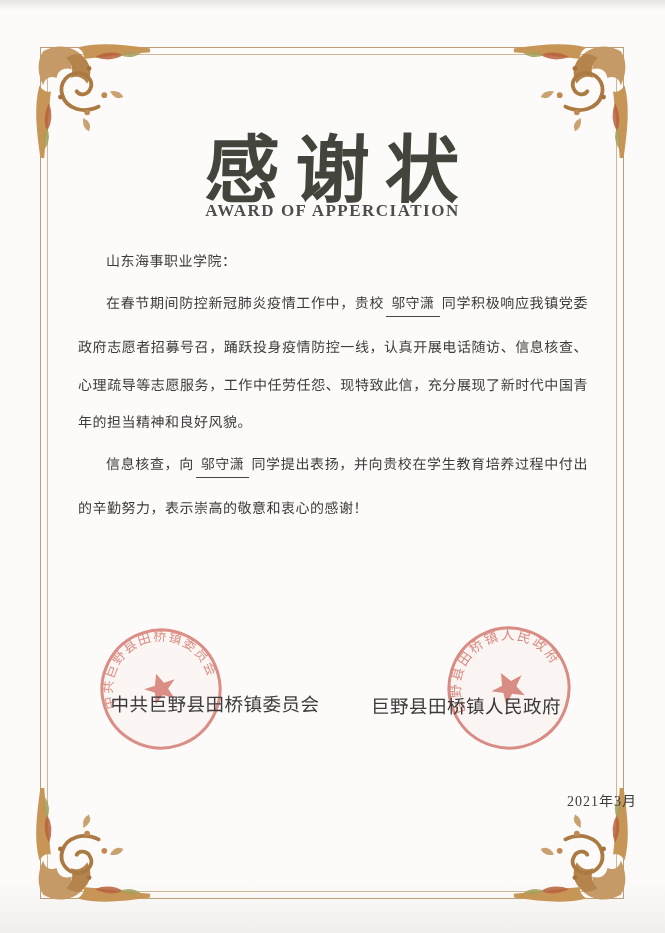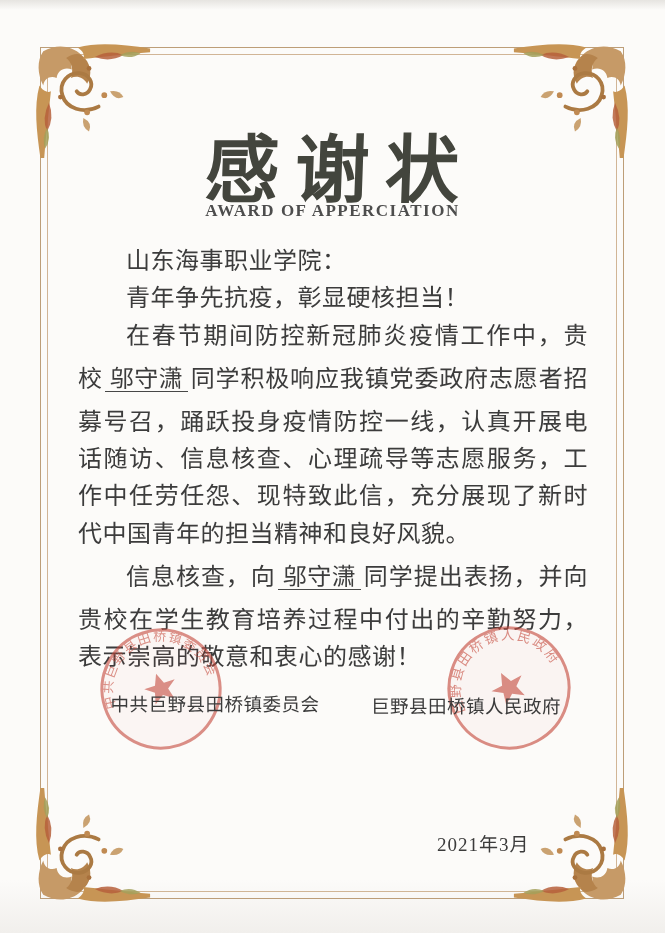--- a/index.html
+++ b/index.html
@@ -28,42 +28,42 @@
     font-size:74px;font-weight:bold;color:#43453d;
     letter-spacing:16px;text-indent:16px;transform:skewX(-2deg);
   }
   .title-en{
     position:absolute;left:0;top:201px;width:100%;text-align:center;
     font-size:17px;font-weight:bold;color:#4d4d4d;letter-spacing:1.5px;
   }
   
   .letter{
     position:absolute;left:78px;top:243px;width:510px;
-    font-size:24px;line-height:37.3px;color:#3c3c3c;
+    font-size:14px;line-height:37.3px;color:#3c3c3c;
     text-align:justify;letter-spacing:.5px;
   }
   .letter p{margin:0;text-indent:2em;}
   .student-name{
     border-bottom:1.6px solid #474747;padding:0 5px;margin:12px 2px;
     white-space:nowrap;text-indent:0;display:inline-block;line-height:24px;
   }
   
   .seal{position:absolute;filter:blur(.4px);}
   .seal-left{left:91px;top:619px;}
   .seal-right{left:437px;top:616px;}
   
   .sig{
     position:absolute;font-size:18.5px;color:#3b3b3b;letter-spacing:.5px;
     text-align:center;z-index:3;
   }
   .sig-left{left:90px;top:690px;width:250px;}
   .sig-right{left:360px;top:692px;width:212px;}
   .date-line{
-    position:absolute;left:437px;top:790px;width:200px;text-align:left;
-    font-size:19px;color:#3b3b3b;z-index:3;letter-spacing:1px;margin-top:39px;
+    position:absolute;left:437px;top:790px;width:200px;text-align:right;
+    font-size:14px;color:#3b3b3b;z-index:3;letter-spacing:1px;
   }
 </style>
 </head>
 <body>
 
 <div class="page">
 
   <svg width="0" height="0" style="position:absolute">
     <defs>
       <symbol id="flourish" viewBox="0 0 130 130">
@@ -99,21 +99,20 @@
     </svg>
   <svg class="corner br" viewBox="0 0 130 130">
       <use href="#flourish"></use>
     </svg>
 
   <div class="title-cn">感谢状</div>
   <div class="title-en">AWARD OF APPERCIATION</div>
 
   <div class="letter">
     <p>山东海事职业学院：</p>
-    <p>青年争先抗疫，彰显硬核担当！</p>
     <p><span>在春节期间防控新冠肺炎疫情工作中，贵校</span><span class="student-name">邬守潇</span><span>同学积极响应我镇党委政府志愿者招募号召，踊跃投身疫情防控一线，认真开展电话随访、信息核查、心理疏导等志愿服务，工作中任劳任怨、现特致此信，充分展现了新时代中国青年的担当精神和良好风貌。</span></p>
     <p><span>信息核查，向</span><span class="student-name">邬守潇</span><span>同学提出表扬，并向贵校在学生教育培养过程中付出的辛勤努力，表示崇高的敬意和衷心的感谢！</span></p>
   </div>
 
   <svg class="seal seal-left" width="140" height="140" viewBox="-70 -70 140 140">
     <g transform="rotate(-18)" opacity="0.6">
       <circle r="59" fill="rgba(220,110,95,0.07)" stroke="#c4473a" stroke-width="3"></circle>
       <path id="sealArcL" d="M -34,35 A 48.5,48.5 0 1 1 34,35" fill="none"></path>
       <text font-size="13" fill="#c4473a" letter-spacing="1.5" style="font-family:'DejaVu Serif',serif">
         <textPath href="#sealArcL" startOffset="50%" text-anchor="middle">中共巨野县田桥镇委员会</textPath>

